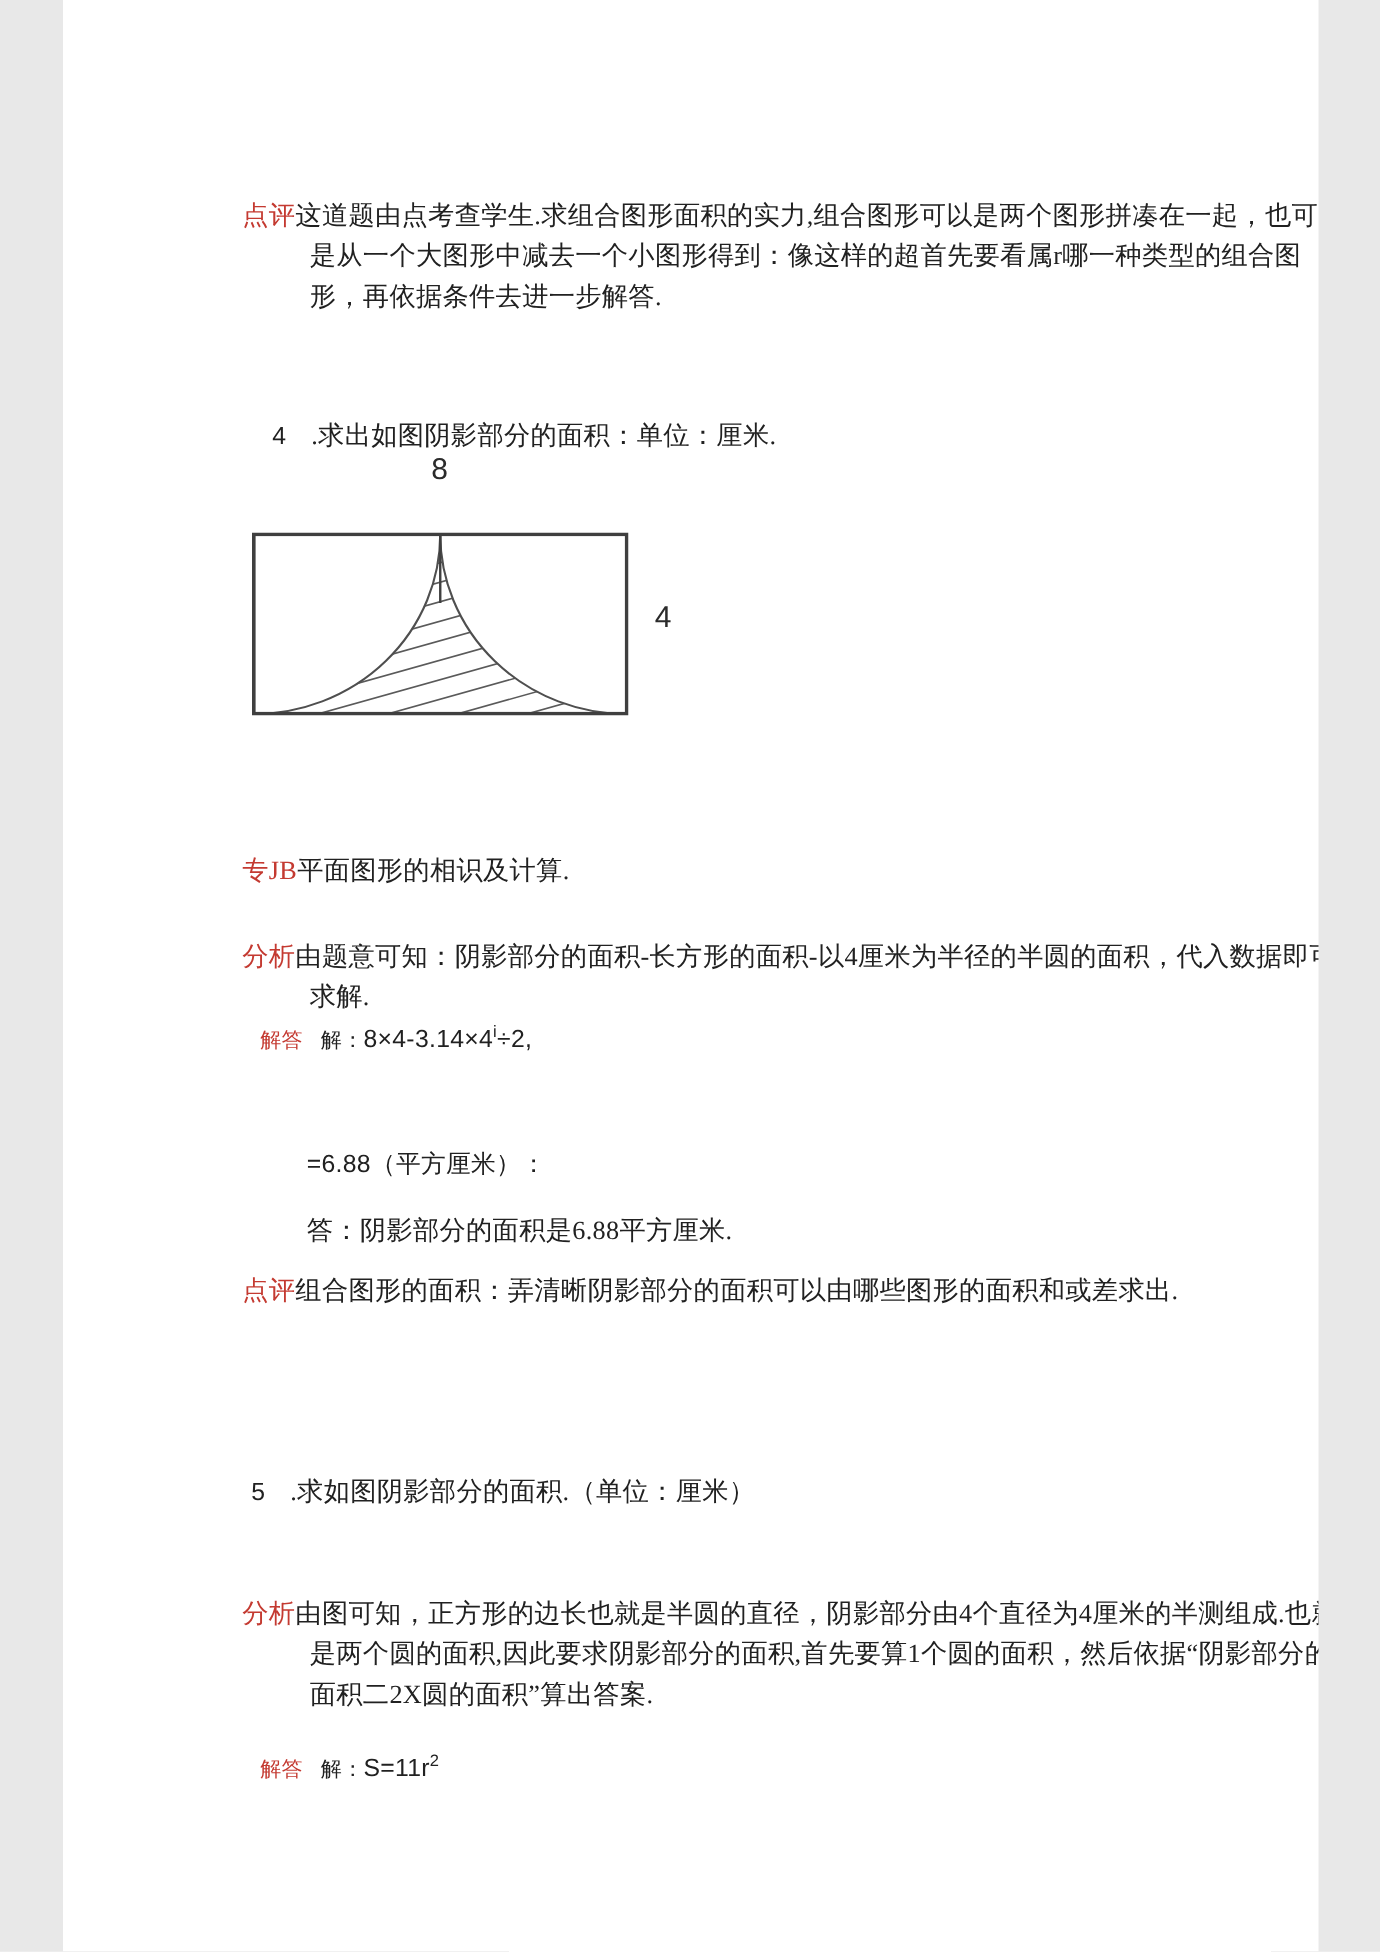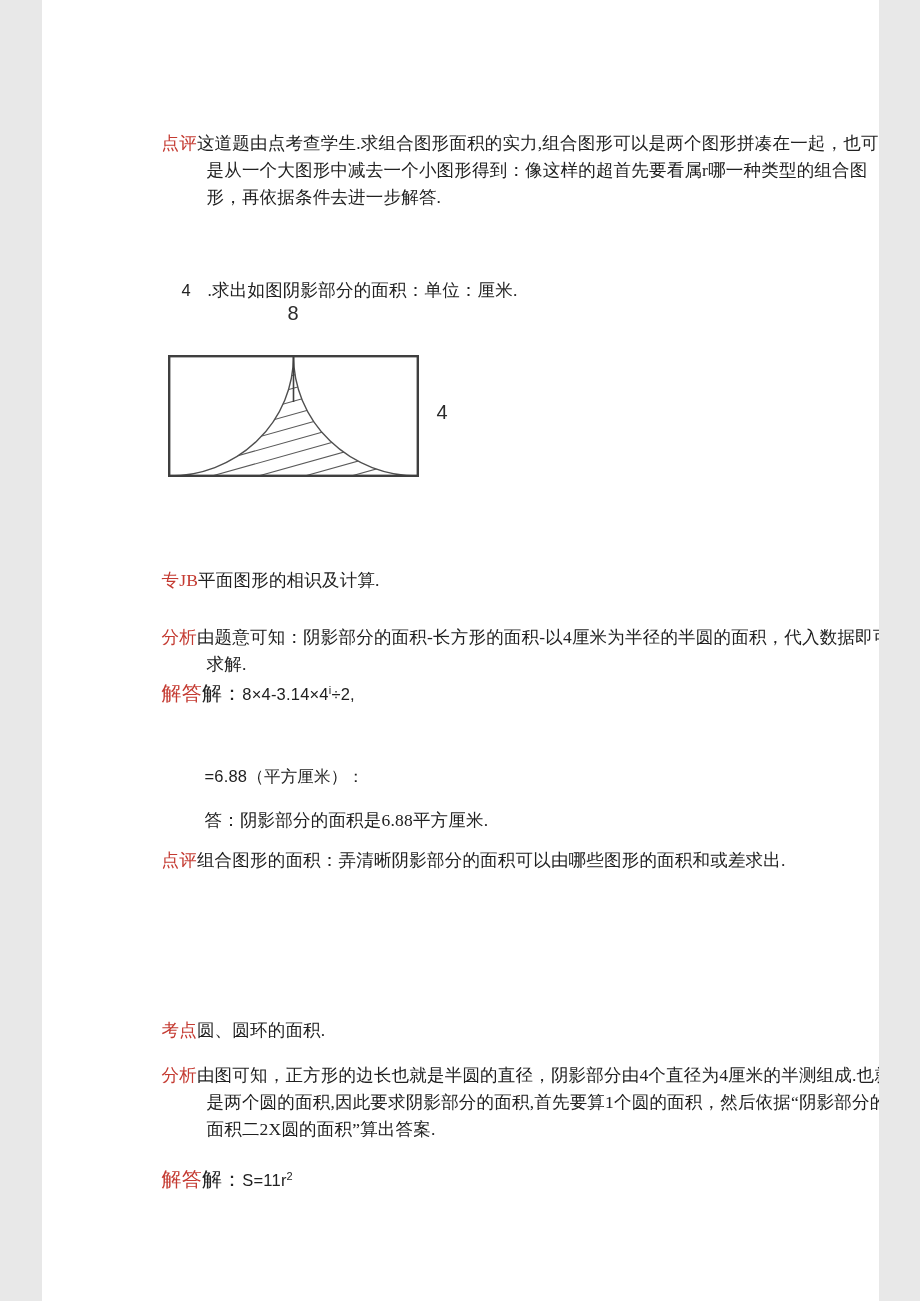--- a/index.html
+++ b/index.html
@@ -24,21 +24,21 @@
     left:120px;
     width:692px;
     font-size:17.5px;
     line-height:27px;
     letter-spacing:0.2px;
   }
   .hang{padding-left:45px;}
   .hang .label{margin-left:-45px;}
   .label{color:var(--accent-red);}
   .sans{font-family:"Liberation Sans","DejaVu Sans",sans-serif;font-size:16.5px;}
-  .sans .label, .sans .cjk{font-family:"Liberation Serif","DejaVu Serif",serif;font-size:20px;}
+  .sans .label, .sans .cjk{font-family:"Liberation Serif","DejaVu Serif",serif;font-size:14px;margin-left:12px;}
   .num{
     display:inline-block;width:26px;
     font-family:"Liberation Sans","DejaVu Sans",sans-serif;
     font-size:16.5px;
   }
   sup{font-size:11px;line-height:0;}
   .fig-label{
     position:absolute;
     font-family:"Liberation Sans","DejaVu Sans",sans-serif;
     font-size:20px;line-height:24px;color:#2b2b2b;
@@ -91,20 +91,20 @@
 
   <p class="block sans" style="top:663px;"><span class="label">解答</span><span class="cjk">解：</span><span>8×4-3.14×4</span><sup>i</sup><span>÷2,</span></p>
 
 
   <p class="block sans" style="top:746px;left:163px;"><span>=6.88（平方厘米）：</span></p>
 
   <p class="block" style="top:789px;left:163px;"><span>答：阴影部分的面积是6.88平方厘米.</span></p>
 
   <p class="block hang" style="top:829px;"><span class="label">点评</span><span>组合图形的面积：弄清晰阴影部分的面积可以由哪些图形的面积和或差求出.</span></p>
 
+  <p class="block" style="top:963px;left:126px;"><span class="num">5</span><span>.求如图阴影部分的面积.（单位：厘米）</span></p>
 
-  <p class="block hang" style="top:999px;"><span class="label">考点</span><span>圆、圆环的面积.</span></p>
 
   <p class="block hang" style="top:1044px;"><span class="label">分析</span><span>由图可知，正方形的边长也就是半圆的直径，阴影部分由4个直径为4厘米的半测组成.也就是两个圆的面积,因此要求阴影部分的面积,首先要算1个圆的面积，然后依据“阴影部分的面积二2X圆的面积”算出答案.</span></p>
 
   <p class="block sans" style="top:1149px;"><span class="label">解答</span><span class="cjk">解：</span><span>S=11r</span><sup>2</sup></p>
 
 </div>
 
 </body></html>

